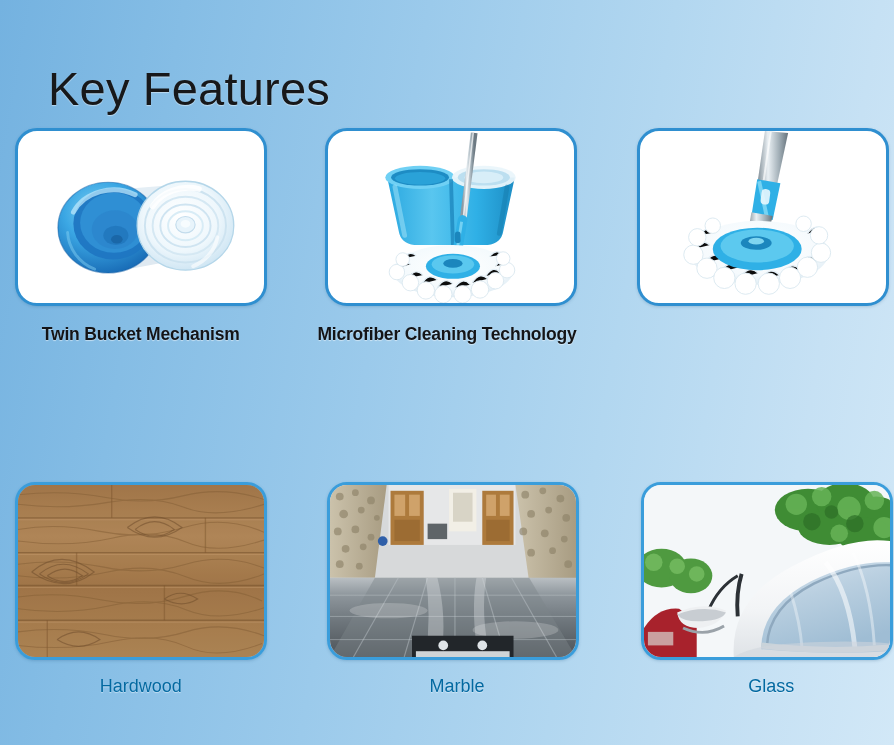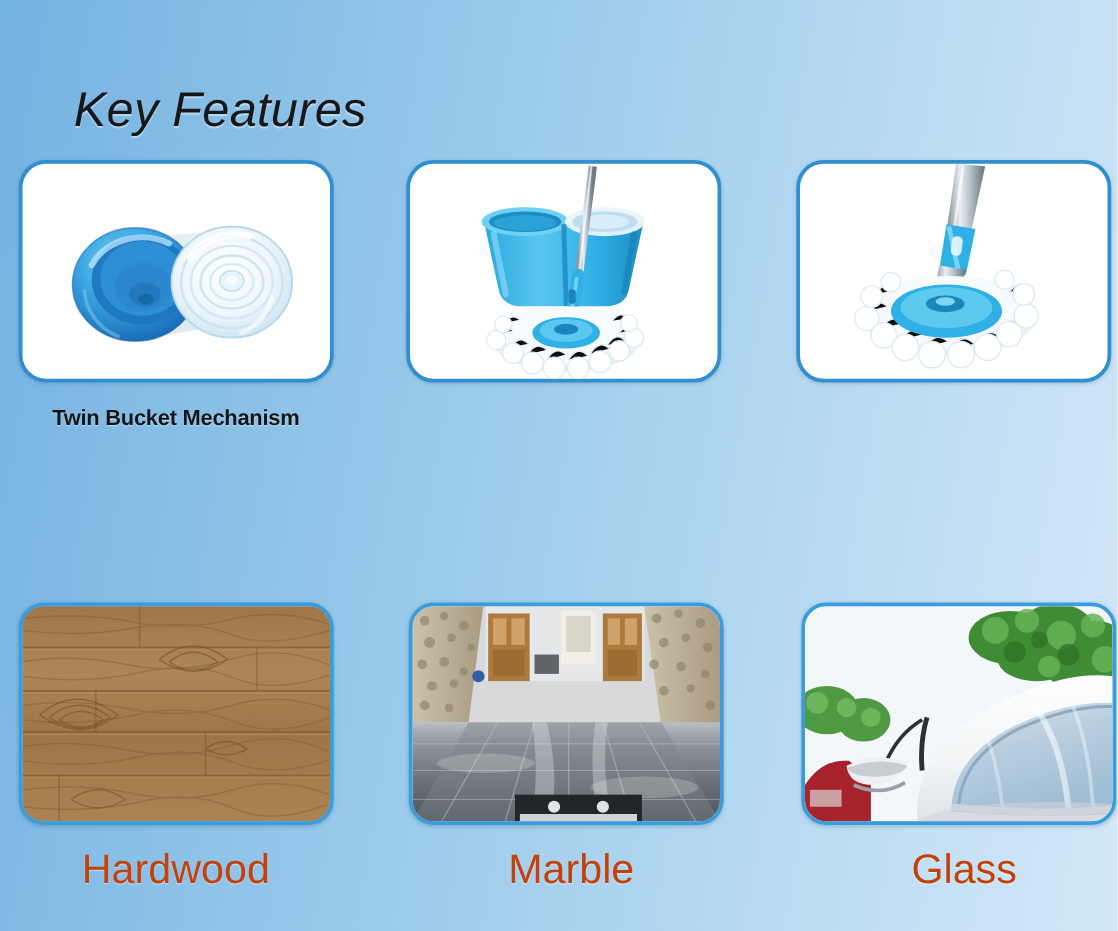--- a/index.html
+++ b/index.html
@@ -30,25 +30,24 @@
   
   .heading {
     position: absolute;
     color: #17181a;
     font-weight: 400;
     letter-spacing: 0.2px;
     white-space: nowrap;
     text-shadow: 0 1px 1px rgba(255,255,255,0.45);
   }
   .heading-key {
-    left: 59px;
+    left: 48px;
     top: 64px;
-    font-size: 39px;
+    font-size: 47px;
     line-height: 50px;
-    font-style: italic;
   }
   .heading-suitable {
     left: 28px;
     top: 417px;
     font-size: 37px;
     line-height: 46px;
   }
 
   
   .row {
@@ -100,23 +99,23 @@
     width: 252px;
     height: 178px;
     border: 3px solid #3a9ddb;
     border-radius: 20px;
     position: relative;
     overflow: hidden;
     box-shadow: 0 1px 3px rgba(40,90,130,0.25);
   }
   .surface-caption {
     margin-top: 16px;
-    font-size: 33px;
+    font-size: 18px;
     font-weight: 400;
-    color: #c2410c;
+    color: #0369a1;
     white-space: nowrap;
     text-shadow: 0 1px 1px rgba(255,255,255,0.5);
   }
 
   .art { position: absolute; inset: 0; width: 100%; height: 100%; display: block; }
 
   
   .row-surfaces .cell:nth-child(2) .surface-card { transform: translateX(6px); }
   .row-surfaces .cell:nth-child(2) .surface-caption { transform: translateX(10px); }
   .row-surfaces .cell:nth-child(3) .surface-card { transform: translateX(14px); }
@@ -257,20 +256,21 @@
               <circle cx="76" cy="133" r="7"></circle>
                 <circle cx="180" cy="132" r="7"></circle>
             </g>
 
             <ellipse cx="128" cy="140" rx="28" ry="13" fill="#2fb0e6"></ellipse>
             <ellipse cx="128" cy="138" rx="22" ry="9.5" fill="#5ac8ef"></ellipse>
             <ellipse cx="128" cy="137" rx="10" ry="4.5" fill="#1b86bd"></ellipse>
           </g>
         </svg>
       </div>
+      <div class="feature-caption">Microfiber Cleaning Technology</div>
     </div>
 
     <div class="cell">
       <div class="feature-card">
         <svg class="art" viewBox="0 0 252 178">
           <defs>
             <linearGradient id="pole3" x1="0" y1="0" x2="1" y2="0">
               <stop offset="0%" stop-color="#7e8b94"></stop>
               <stop offset="35%" stop-color="#eaf0f4"></stop>
               <stop offset="70%" stop-color="#a3b0b8"></stop>

